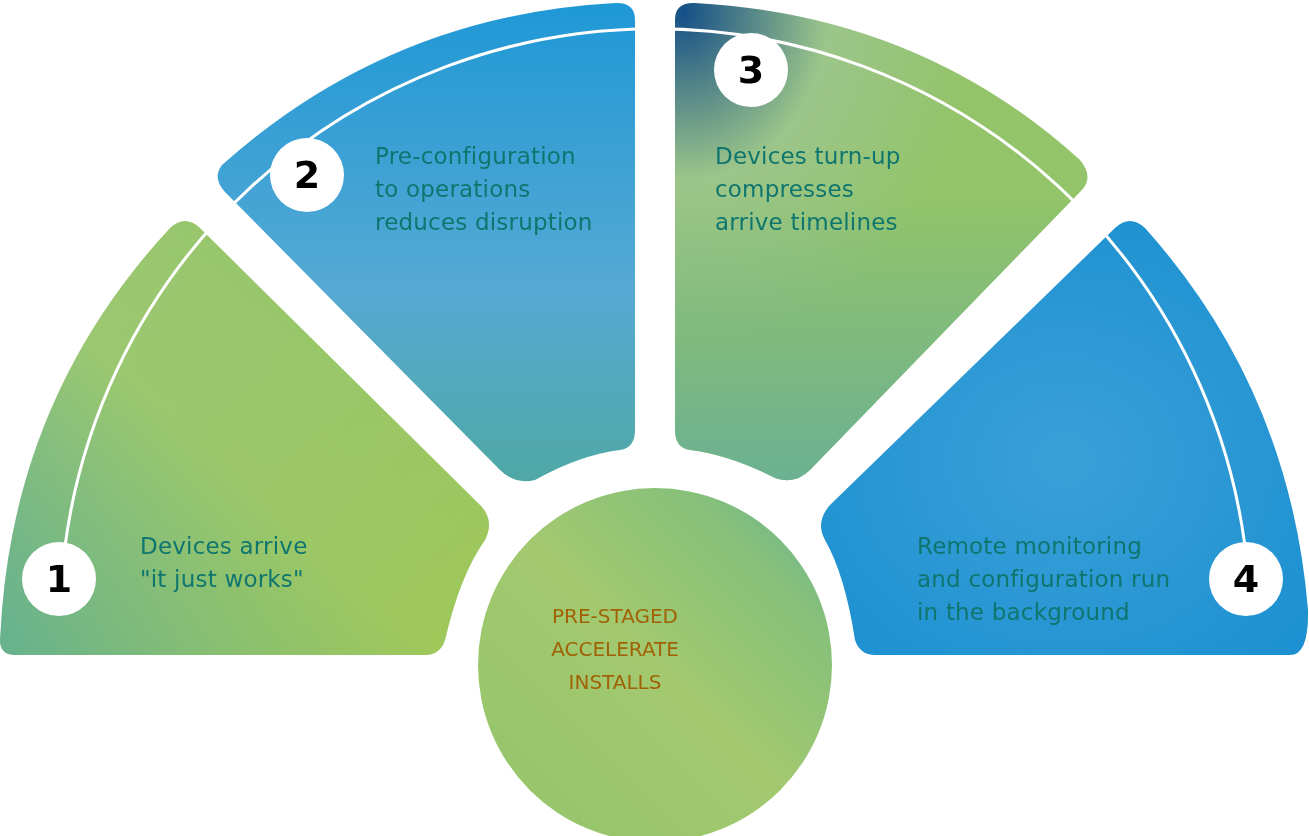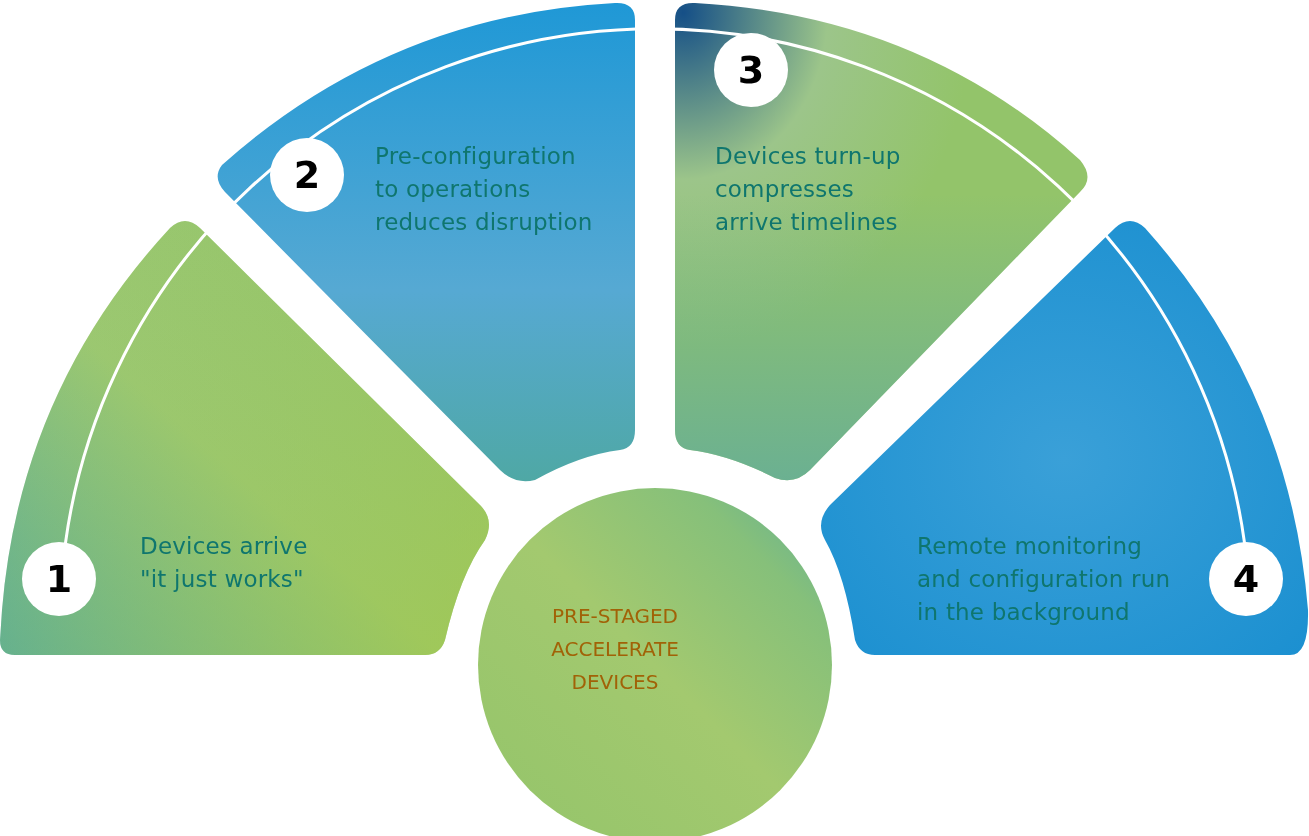--- a/index.html
+++ b/index.html
@@ -92,14 +92,14 @@
   <div>and configuration run</div>
   <div>in the background</div>
 </div>
 <div class="badge" style="left:1209px; top:542px;">
     <span>4</span>
   </div>
 
 <div class="center-title">
   <div>PRE-STAGED</div>
   <div>ACCELERATE</div>
-  <div>DEVICES</div>
+  <div>INSTALLS</div>
 </div>
 
 </body></html>

